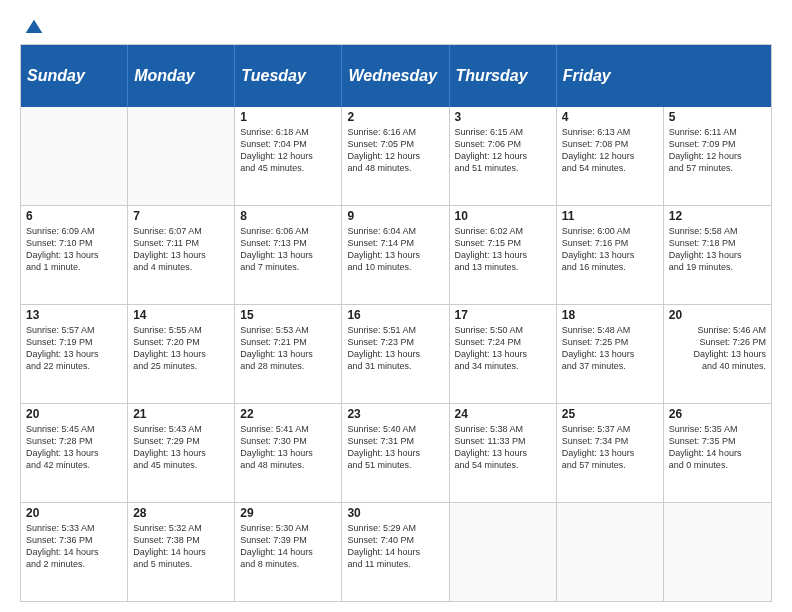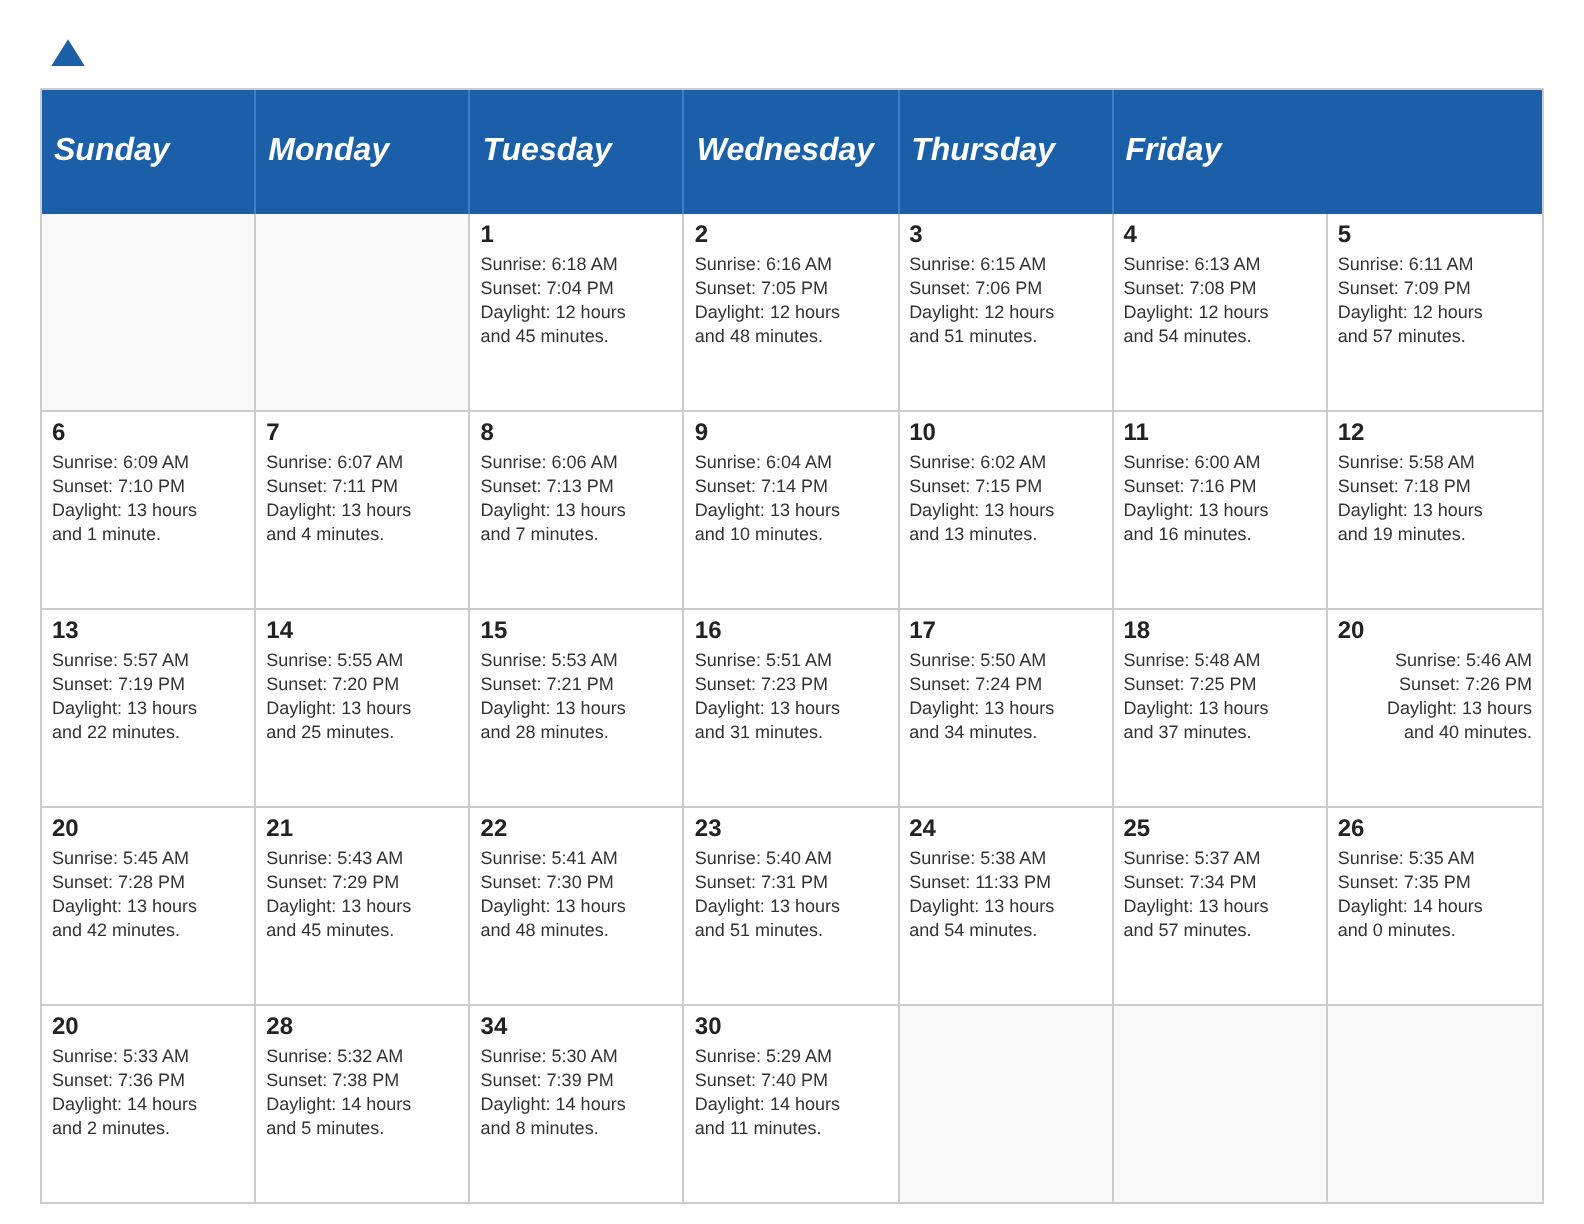--- a/index.html
+++ b/index.html
@@ -348,21 +348,21 @@
 and 2 minutes.</div>
           </div>
           <div class="cal-cell">
             <div class="day-num">28</div>
             <div class="cell-text" style="white-space: pre-line;">Sunrise: 5:32 AM
 Sunset: 7:38 PM
 Daylight: 14 hours
 and 5 minutes.</div>
           </div>
           <div class="cal-cell">
-            <div class="day-num">34</div>
+            <div class="day-num">29</div>
             <div class="cell-text" style="white-space: pre-line;">Sunrise: 5:30 AM
 Sunset: 7:39 PM
 Daylight: 14 hours
 and 8 minutes.</div>
           </div>
           <div class="cal-cell">
             <div class="day-num">30</div>
             <div class="cell-text" style="white-space: pre-line;">Sunrise: 5:29 AM
 Sunset: 7:40 PM
 Daylight: 14 hours

